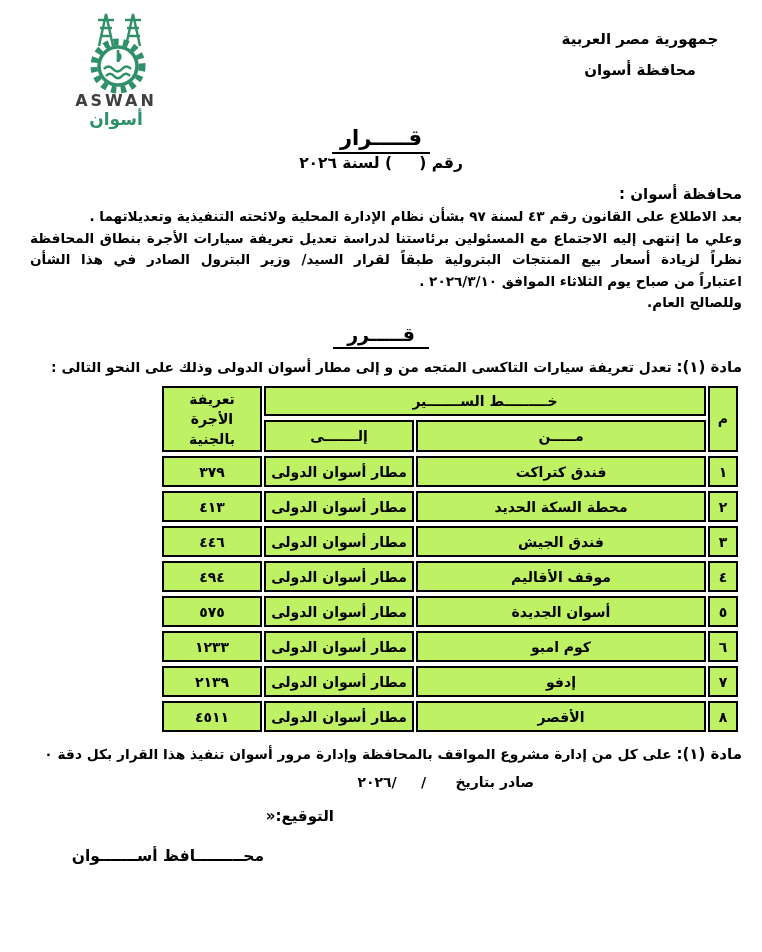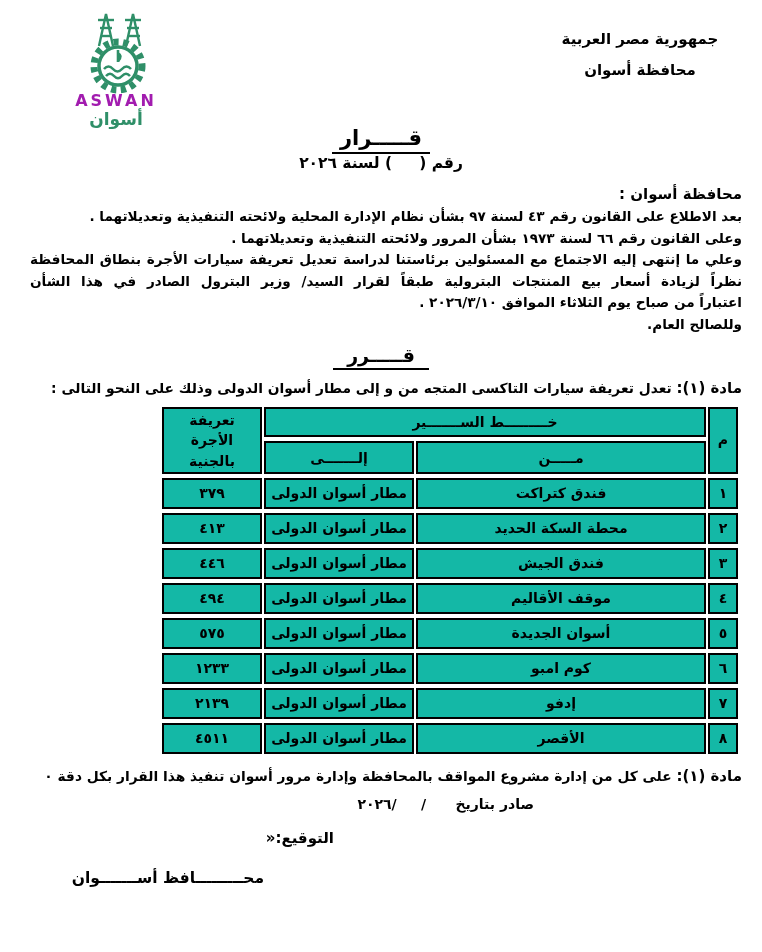--- a/index.html
+++ b/index.html
@@ -25,21 +25,21 @@
   .preamble{padding:0 20px 0 30px;font-size:13.6px;line-height:21.5px;}
   .stretch{text-align:justify;text-align-last:justify;}
   .decision{text-align:center;margin-top:9px;}
   .decision span{display:inline-block;font-size:19px;border-bottom:2.5px solid #000;padding:0 14px 2px;}
   .article{padding:8px 20px 0 30px;font-size:13.8px;line-height:20px;}
   .article .label{font-size:15px;}
   
   table.fares{border-collapse:separate;border-spacing:2px 4px;margin:5px 22px 0 auto;
               table-layout:fixed;direction:rtl;}
   table.fares td,table.fares th{border:2px solid #000;text-align:center;vertical-align:middle;
-              font-weight:700;font-size:14px;padding:1px 3px;background:#14b8a6;}
+              font-weight:700;font-size:14px;padding:1px 3px;background:#bef264;}
   .col-no{width:30px;}  .col-from{width:290px;} .col-to{width:150px;} .col-fare{width:100px;}
   .h-route{height:24px;} .h-sub{height:26px;}
   .h-fare{font-size:13.5px;line-height:1.45;}
   tr.data td{height:25px;}
   
   .issued{padding:10px 228px 0 0;font-size:14px;}
   .sig-label{padding:17px 428px 0 0;font-size:15px;}
   .sig-name{padding:25px 468px 0 0;font-size:15.5px;}
   .sig-title{padding:22px 498px 0 0;font-size:15.5px;}
 </style>
@@ -62,41 +62,40 @@
       </g>
       <circle cx="62" cy="58" r="24" fill="none" stroke="#2f8f68" stroke-width="7" stroke-dasharray="5.2 4.6"></circle>
       <circle cx="62" cy="58" r="19" fill="#ffffff" stroke="#2f8f68" stroke-width="3.5"></circle>
       <g stroke="#2f8f68" stroke-width="2.6" fill="none">
         <path d="M48 61 q4.5 -5 9 0 q4.5 5 9 0 q4.5 -5 9 0"></path>
         <path d="M50 68 q4 -4.5 8 0 q4 4.5 8 0 q4 -4.5 8 0"></path>
         <path d="M62 42 v12"></path>
       </g>
       <path d="M62 44 q7 3 1 10 z" fill="#2f8f68"></path>
     </svg>
-    <div class="latin" style="color:#a21caf">ASWAN</div>
+    <div class="latin" style="color:#404040">ASWAN</div>
     <div class="arabic" style="color:#2f8f68">أسوان</div>
   </div>
 
   <div class="org">
     <div>جمهورية مصر العربية</div>
     <div>محافظة أسوان</div>
   </div>
 
   <div class="content">
 
     <div class="title-wrap">
       <span class="title">قـــــرار</span>
     </div>
     <div class="subtitle">رقم (&nbsp;&nbsp;&nbsp;&nbsp;&nbsp;) لسنة ٢٠٢٦</div>
 
     <div class="salutation">محافظة أسوان :</div>
 
     <div class="preamble">
       <div>بعد الاطلاع على القانون رقم ٤٣ لسنة ٩٧ بشأن نظام الإدارة المحلية ولائحته التنفيذية وتعديلاتهما .</div>
-      <div>وعلى القانون رقم ٦٦ لسنة ١٩٧٣ بشأن المرور ولائحته التنفيذية وتعديلاتهما .</div>
       <div class="stretch">وعلي ما إنتهى إليه الاجتماع مع المسئولين برئاستنا لدراسة تعديل تعريفة سيارات الأجرة بنطاق المحافظة</div>
       <div class="stretch">نظراً لزيادة أسعار بيع المنتجات البترولية طبقاً لقرار السيد/ وزير البترول الصادر في هذا الشأن</div>
       <div>اعتباراً من صباح يوم الثلاثاء الموافق ٢٠٢٦/٣/١٠ .</div>
       <div>وللصالح العام.</div>
     </div>
 
     <div class="decision">
       <span>قـــــرر</span>
     </div>
 

